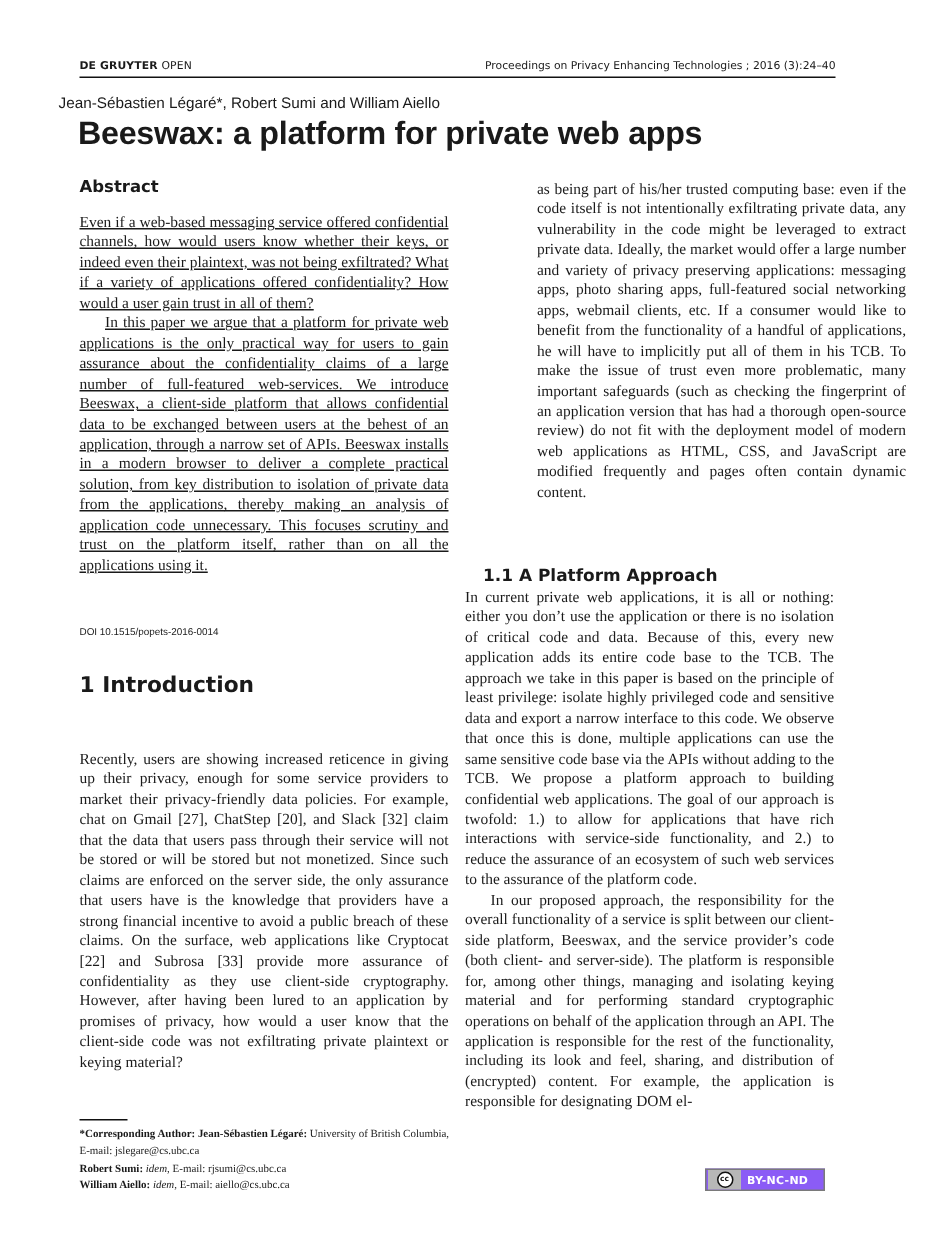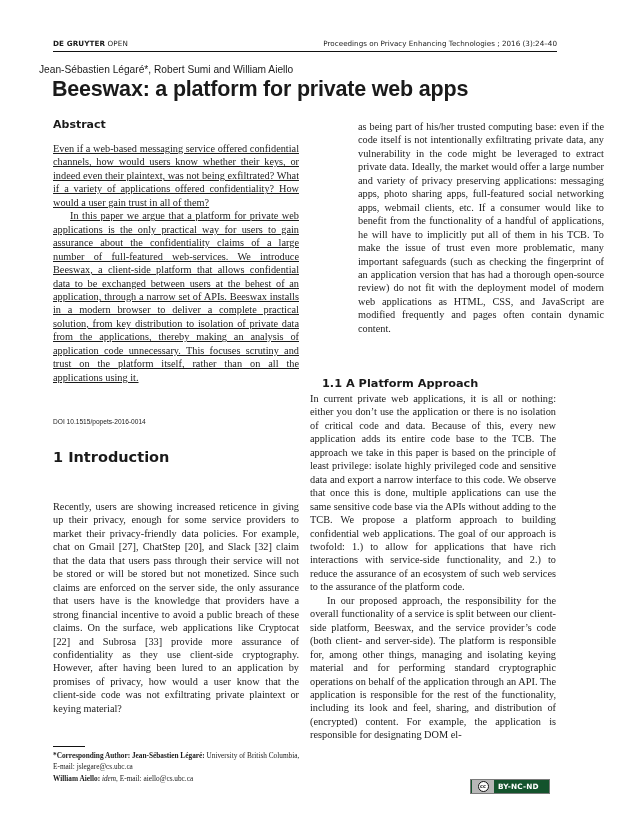--- a/index.html
+++ b/index.html
@@ -29,21 +29,21 @@
 
   #footnote-rule { position: absolute; left: 53px; top: 746px; width: 32px; height: 1px; background: #111; }
   #footnotes { position: absolute; left: 53px; top: 750px; width: 250px; font-family: "Liberation Serif", serif; font-size: 7.3px; line-height: 11.4px; }
   #footnotes b { font-weight: bold; }
   #footnotes i { font-style: italic; }
 
   #right-top { left: 310px; top: 120px; margin-left: 48px; }
   #sec11-heading { position: absolute; left: 310px; top: 365px; font-family: "DejaVu Sans", sans-serif; font-size: 11.3px; font-weight: bold; margin: 12px; }
   #right-bottom { left: 310px; top: 392px; }
 
-  #license-badge { position: absolute; left: 470px; top: 779px; width: 80px; height: 15px; background: #14532d; border: 1px solid #7a7a7a; box-sizing: border-box; display: flex; align-items: center; }
+  #license-badge { position: absolute; left: 470px; top: 779px; width: 80px; height: 15px; background: #8b5cf6; border: 1px solid #7a7a7a; box-sizing: border-box; display: flex; align-items: center; }
   #license-badge .cc { width: 22px; height: 13px; margin-left: 1px; background: #b7b7b7; display: flex; align-items: center; justify-content: center; }
   #license-badge .cc span { display: inline-block; width: 11px; height: 11px; border-radius: 50%; background: #fff; border: 1.2px solid #111; box-sizing: border-box; font-family: "DejaVu Sans", sans-serif; font-weight: bold; font-size: 5px; line-height: 9px; text-align: center; color: #111; }
   #license-badge .label { color: #fff; font-family: "DejaVu Sans", sans-serif; font-weight: bold; font-size: 7.3px; margin-left: 4px; letter-spacing: 0.2px; }
 </style>
 </head>
 <body>
 
 <div id="running-header" class="sans">
   <span class="left"><b>DE GRUYTER</b><span> OPEN</span></span>
   <span class="right">Proceedings on Privacy Enhancing Technologies ; 2016 (3):24–40</span>
@@ -64,20 +64,21 @@
 </div>
 
 <h2 id="intro-heading">1  Introduction</h2>
 <div id="intro-body" class="col">
   <p>Recently, users are showing increased reticence in giving up their privacy, enough for some service providers to market their privacy-friendly data policies. For exam­ple, chat on Gmail [27], ChatStep [20], and Slack [32] claim that the data that users pass through their service will not be stored or will be stored but not monetized. Since such claims are enforced on the server side, the only assurance that users have is the knowledge that providers have a strong financial incentive to avoid a public breach of these claims. On the surface, web ap­plications like Cryptocat [22] and Subrosa [33] provide more assurance of confidentiality as they use client-side cryptography. However, after having been lured to an application by promises of privacy, how would a user know that the client-side code was not exfiltrating pri­vate plaintext or keying material?</p>
 </div>
 
 <div id="footnote-rule"></div>
 <div id="footnotes">
   <div><b>*Corresponding Author: Jean-Sébastien Légaré:</b><span> Uni­versity of British Columbia, E-mail: jslegare@cs.ubc.ca</span></div>
+  <div><b>Robert Sumi:</b> <i>idem</i><span>, E-mail: rjsumi@cs.ubc.ca</span></div>
   <div><b>William Aiello:</b> <i>idem</i><span>, E-mail: aiello@cs.ubc.ca</span></div>
 </div>
 
 <div id="right-top" class="col">
   <p>as being part of his/her trusted computing base: even if the code itself is not intentionally exfiltrating private data, any vulnerability in the code might be leveraged to extract private data. Ideally, the market would offer a large number and variety of privacy preserving applica­tions: messaging apps, photo sharing apps, full-featured social networking apps, webmail clients, etc. If a con­sumer would like to benefit from the functionality of a handful of applications, he will have to implicitly put all of them in his TCB. To make the issue of trust even more problematic, many important safeguards (such as checking the fingerprint of an application version that has had a thorough open-source review) do not fit with the deployment model of modern web applications as HTML, CSS, and JavaScript are modified frequently and pages often contain dynamic content.</p>
 </div>
 
 <h3 id="sec11-heading">1.1  A Platform Approach</h3>
 <div id="right-bottom" class="col">
   <p>In current private web applications, it is all or noth­ing: either you don’t use the application or there is no isolation of critical code and data. Because of this, ev­ery new application adds its entire code base to the TCB. The approach we take in this paper is based on the principle of least privilege: isolate highly privileged code and sensitive data and export a narrow interface to this code. We observe that once this is done, mul­tiple applications can use the same sensitive code base via the APIs without adding to the TCB. We propose a platform approach to building confidential web applica­tions. The goal of our approach is twofold: 1.) to allow for applications that have rich interactions with service-side functionality, and 2.) to reduce the assurance of an ecosystem of such web services to the assurance of the platform code.</p>

